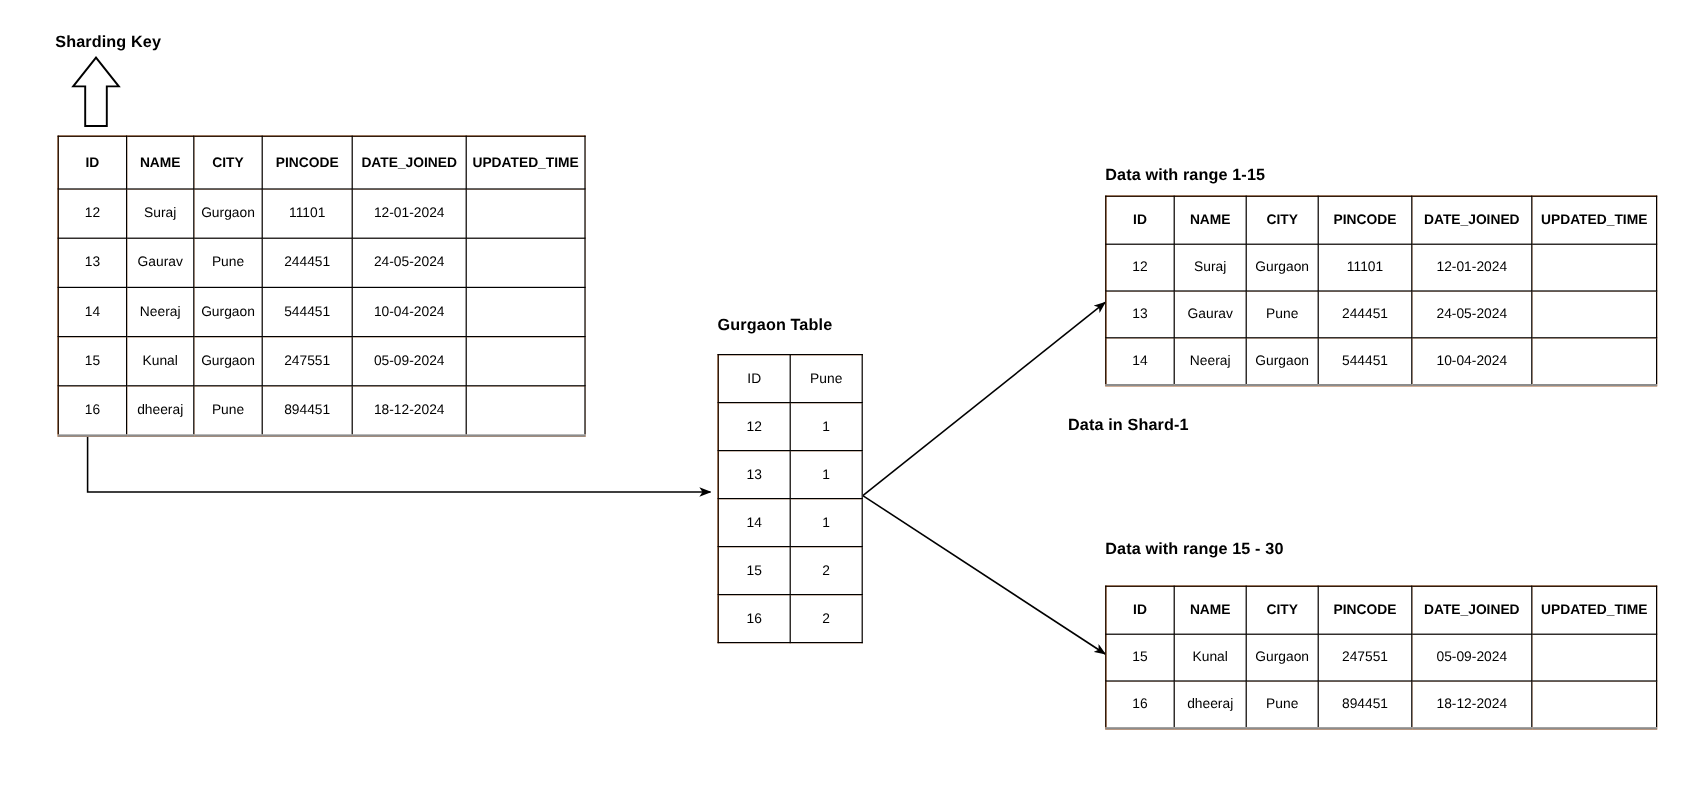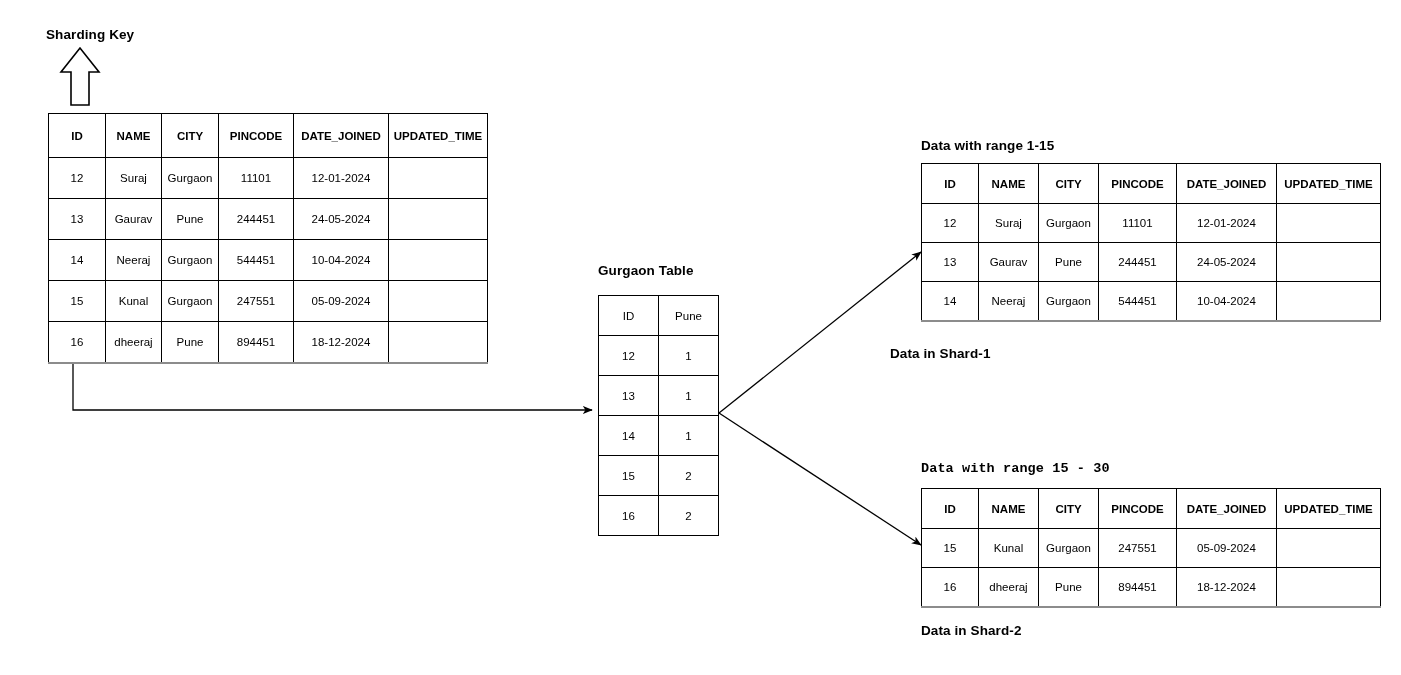--- a/index.html
+++ b/index.html
@@ -230,21 +230,21 @@
           <td>Gurgaon</td>
           <td>544451</td>
           <td>10-04-2024</td>
           <td></td>
         </tr>
       </tbody>
   </table>
 
   <div class="abs title title-center" style="left:890px; top:346px; width:459px;">Data in Shard-1</div>
 
-  <div class="abs title title-center" style="left:921px; top:461px; width:459px;font-family:Liberation Mono, monospace;">Data with range 15 - 30</div>
+  <div class="abs title title-center" style="left:921px; top:450px; width:459px;">Data with range 15 - 30</div>
 
   <table class="grid" id="shard2-table" style="position:absolute; left:921px; top:488px; width:459px;">
     <colgroup>
       <col style="width:57px">
         <col style="width:60px">
         <col style="width:60px">
       <col style="width:78px">
         <col style="width:100px">
         <col style="width:104px">
     </colgroup>
@@ -269,15 +269,14 @@
           <td>16</td>
           <td>dheeraj</td>
           <td>Pune</td>
           <td>894451</td>
           <td>18-12-2024</td>
           <td></td>
         </tr>
       </tbody>
   </table>
 
-  <div class="abs title title-center" style="left:921px; top:623px; width:459px;">Data in Shard-2</div>
 
 </div>
 
 </body></html>

